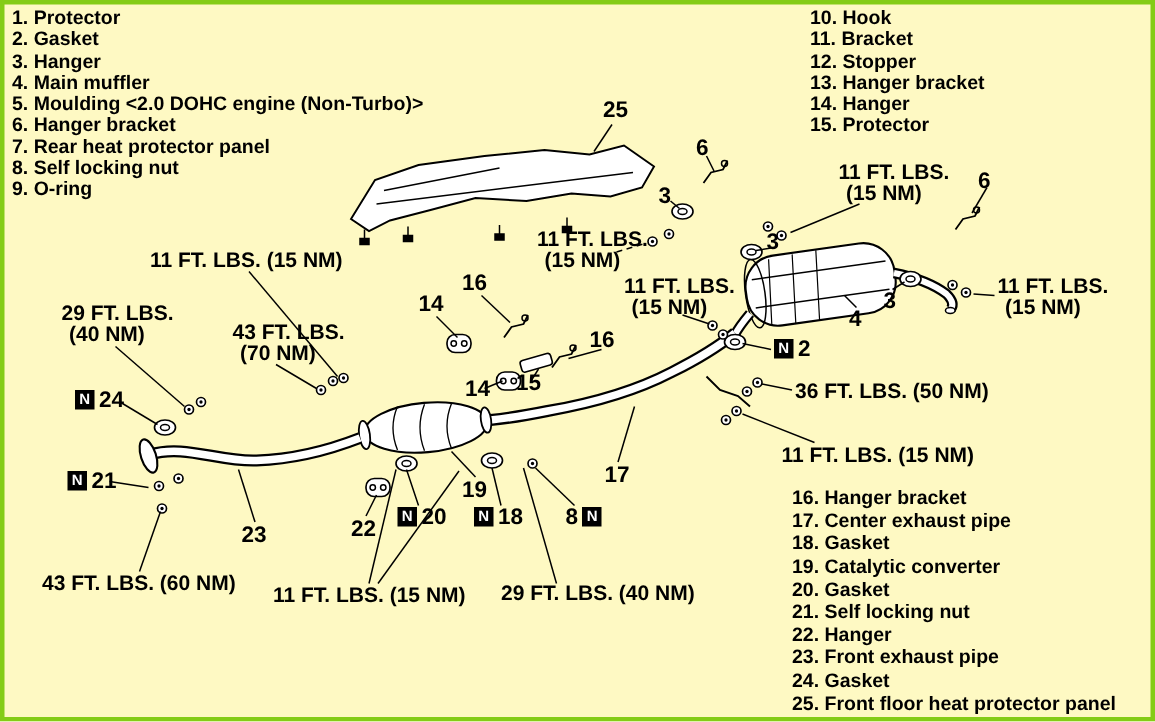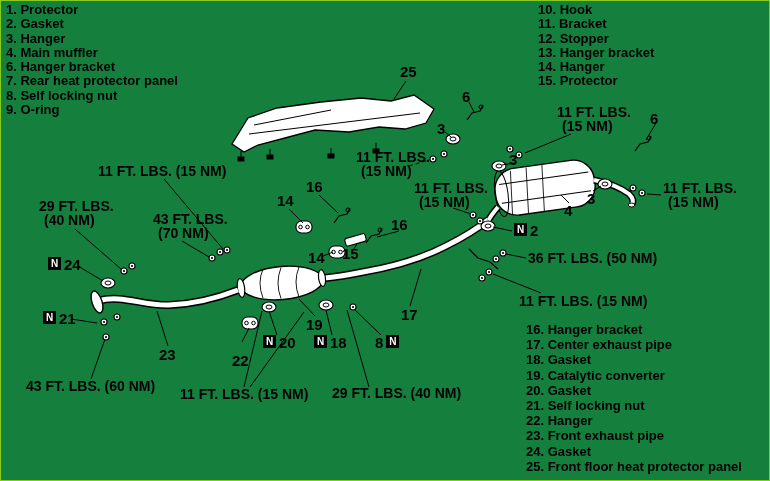--- a/index.html
+++ b/index.html
@@ -1,28 +1,28 @@
 <!DOCTYPE html>
 <html><head>
 <meta charset="utf-8">
 <style>
   *{margin:0;padding:0;box-sizing:border-box}
   html,body{background:#fff}
   #stage{
-    position:relative;width:770px;height:481px;background:#15803d;
-    border:1px solid #84cc16;overflow:hidden;color:#000;
+    position:relative;width:770px;height:481px;background:#fef9c3;
+    border:3px solid #84cc16;overflow:hidden;color:#000;
     font-family:"Liberation Sans","DejaVu Sans",sans-serif;
   }
   #art{position:absolute;left:0;top:0}
   .legend{position:absolute}
   .lg-item{font-size:13px;font-weight:bold;white-space:nowrap;line-height:14.3px}
   .legend-br .lg-item{line-height:15.2px}
   .tq{position:absolute;font-size:14px;font-weight:bold;white-space:nowrap;line-height:13.5px}
   .tq .l2{margin-left:5px}
-  .pl{position:absolute;font-size:15px;font-weight:bold;line-height:15px;display:flex;align-items:flex-start;gap:3px;white-space:nowrap}
+  .pl{position:absolute;font-size:15px;font-weight:bold;line-height:15px;display:flex;align-items:center;gap:3px;white-space:nowrap}
   .nb{display:inline-flex;align-items:center;justify-content:center;width:13px;height:13px;background:#000;color:#fff;font-size:10px;font-weight:bold;line-height:13px}
 </style>
 </head>
 <body>
 
 <div id="stage">
 
   <svg id="art" width="770" height="481" viewBox="0 0 770 481">
     <defs>
       <g id="ring">
@@ -172,20 +172,21 @@
       <line x1="655" y1="122" x2="645" y2="139"></line>
       <line x1="660" y1="194" x2="646" y2="193"></line>
     </g>
   </svg>
 
   <div class="legend legend-tl" style="left:5px;top:2px">
     <div class="lg-item">1. Protector</div>
     <div class="lg-item">2. Gasket</div>
     <div class="lg-item">3. Hanger</div>
     <div class="lg-item">4. Main muffler</div>
+    <div class="lg-item">5. Moulding &lt;2.0 DOHC engine (Non-Turbo)&gt;</div>
     <div class="lg-item">6. Hanger bracket</div>
     <div class="lg-item">7. Rear heat protector panel</div>
     <div class="lg-item">8. Self locking nut</div>
     <div class="lg-item">9. O-ring</div>
   </div>
 
   <div class="legend legend-tr" style="left:537px;top:2px">
     <div class="lg-item">10. Hook</div>
     <div class="lg-item">11. Bracket</div>
     <div class="lg-item">12. Stopper</div>
@@ -297,21 +298,21 @@
       <span>19</span>
     </div>
   <div class="pl" style="left:313px;top:334px">
       <span class="nb">N</span>
       <span>18</span>
     </div>
   <div class="pl" style="left:374px;top:334px">
       <span>8</span>
       <span class="nb">N</span>
     </div>
-  <div class="pl" style="left:231px;top:352px">
+  <div class="pl" style="left:231px;top:342px">
       <span>22</span>
     </div>
   <div class="pl" style="left:262px;top:334px">
       <span class="nb">N</span>
       <span>20</span>
     </div>
   <div class="pl" style="left:158px;top:346px">
       <span>23</span>
     </div>
   <div class="pl" style="left:42px;top:310px">

